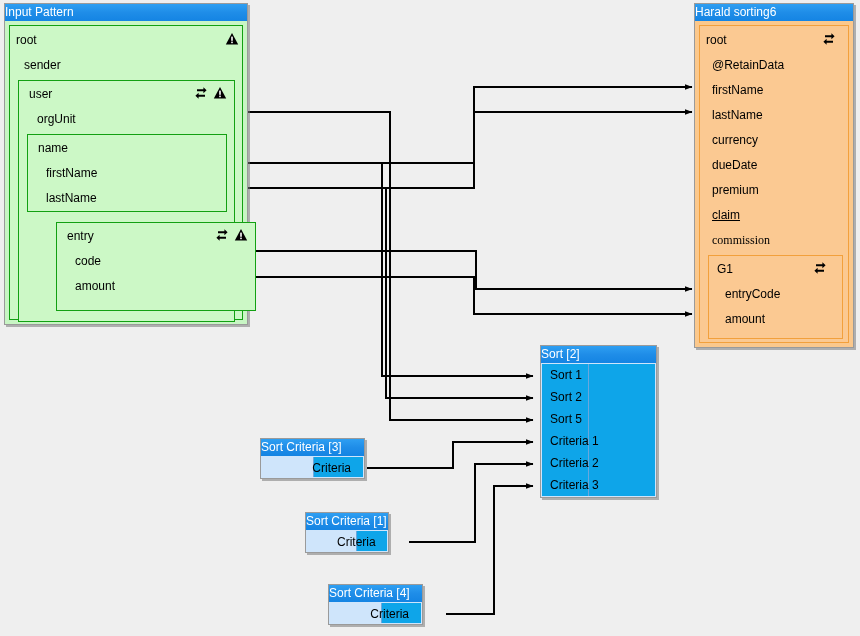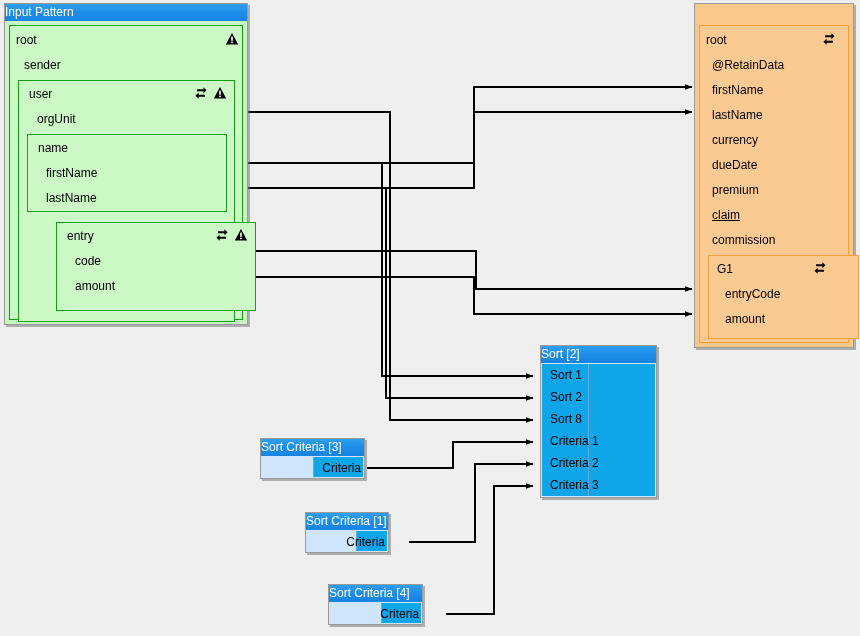--- a/index.html
+++ b/index.html
@@ -120,21 +120,21 @@
     background: #cfe5fb;
     border-right: 1px solid #6aa7dd;
     box-sizing: border-box;
   }
   .crit-cell-right {
     position: absolute;
     right: 0; top: 0;
     height: 22px;
     line-height: 22px;
     text-align: right;
-    padding-right: 2px;
+    padding-right: 12px;
     box-sizing: border-box;
     white-space: nowrap;
   }
 
   
   .icon {
     position: absolute;
     width: 14px;
     height: 14px;
   }
@@ -260,20 +260,21 @@
           </div>
           <div class="green-row" style="top:51px; left:18px;">
             <span>amount</span>
           </div>
         </div>
       </div>
     </div>
   </div>
 
   <div class="node orange-node" style="left:694px; top:3px; width:160px; height:345px;">
+    <div class="node-title">Harald sorting6</div>
 
     <div class="orange-body">
       <div class="orange-row" style="top:2px; left:6px;">
         <span>root</span>
       </div>
       <span class="icon" style="top:6px; left:122px;">
         <svg width="14" height="14" viewBox="0 0 14 14">
           <path d="M3,3.2 L9.4,3.2 L9.4,1.2 L12.6,4.2 L9.4,7.2 L9.4,5.2 L3,5.2 Z" fill="#000"></path>
           <path d="M11,10.8 L4.6,10.8 L4.6,12.8 L1.4,9.8 L4.6,6.8 L4.6,8.8 L11,8.8 Z" fill="#000"></path>
         </svg>
@@ -293,25 +294,25 @@
       </div>
       <div class="orange-row" style="top:127px; left:12px;">
         <span>dueDate</span>
       </div>
       <div class="orange-row" style="top:152px; left:12px;">
         <span>premium</span>
       </div>
       <div class="orange-row" style="top:177px; left:12px;text-decoration:underline;">
         <span>claim</span>
       </div>
-      <div class="orange-row" style="top:202px; left:12px;">
+      <div class="orange-row" style="top:202px; left:12px;font-family:Liberation Serif, serif;">
         <span>commission</span>
       </div>
 
-      <div class="orange-group" style="left:8px; top:229px; width:151px; height:84px;">
+      <div class="orange-group" style="left:8px; top:229px; width:135px; height:84px;">
         <div class="orange-row" style="top:1px; left:8px;">
           <span>G1</span>
         </div>
         <span class="icon" style="top:5px; left:104px;">
           <svg width="14" height="14" viewBox="0 0 14 14">
             <path d="M3,3.2 L9.4,3.2 L9.4,1.2 L12.6,4.2 L9.4,7.2 L9.4,5.2 L3,5.2 Z" fill="#000"></path>
             <path d="M11,10.8 L4.6,10.8 L4.6,12.8 L1.4,9.8 L4.6,6.8 L4.6,8.8 L11,8.8 Z" fill="#000"></path>
           </svg>
         </span>
         <div class="orange-row" style="top:26px; left:16px;">
@@ -328,21 +329,21 @@
     <div class="node-title">Sort [2]</div>
     <div class="blue-body">
       <div class="vdiv" style="left:46px;"></div>
       <div class="blue-row" style="top:0px;">
         <span>Sort 1</span>
       </div>
       <div class="blue-row" style="top:22px;">
         <span>Sort 2</span>
       </div>
       <div class="blue-row" style="top:44px;">
-        <span>Sort 8</span>
+        <span>Sort 5</span>
       </div>
       <div class="blue-row" style="top:66px;">
         <span>Criteria 1</span>
       </div>
       <div class="blue-row" style="top:88px;">
         <span>Criteria 2</span>
       </div>
       <div class="blue-row" style="top:110px;">
         <span>Criteria 3</span>
       </div>

